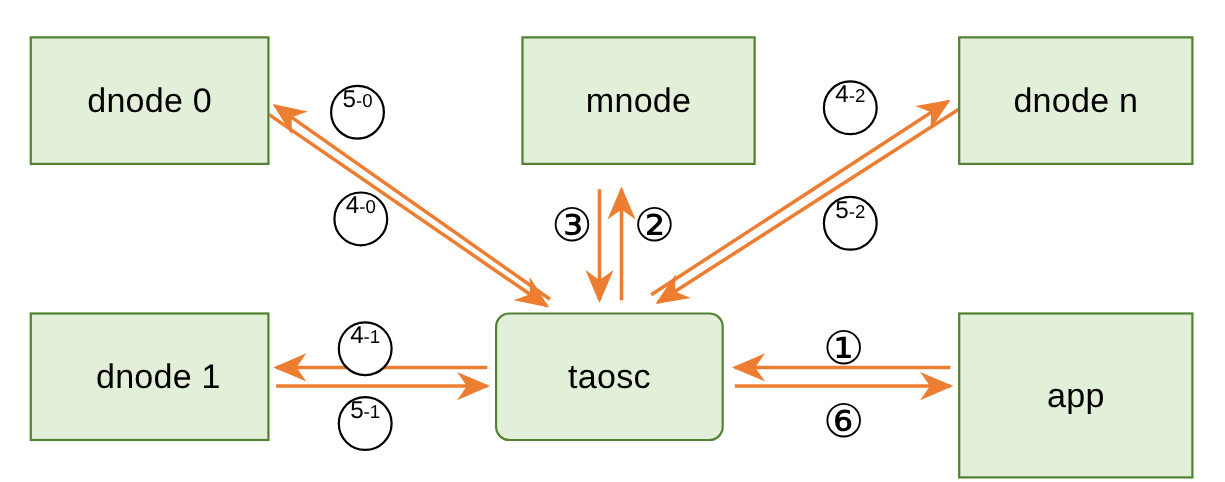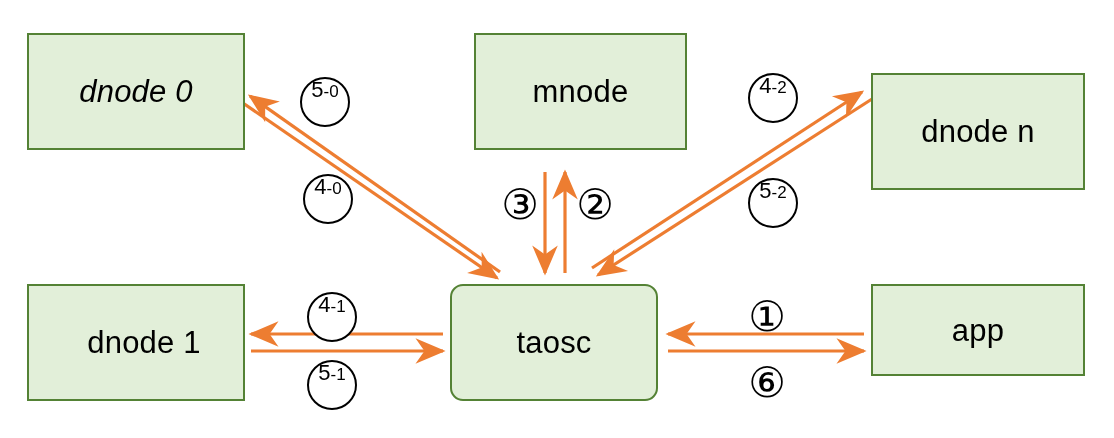--- a/index.html
+++ b/index.html
@@ -103,41 +103,41 @@
 
     <line x1="443" y1="334" x2="251" y2="334" stroke="#ed7d31" stroke-width="3.2" marker-end="url(#ah)"></line>
 
     <line x1="251" y1="351" x2="443" y2="351" stroke="#ed7d31" stroke-width="3.2" marker-end="url(#ah)"></line>
 
     <line x1="864" y1="334" x2="668" y2="334" stroke="#ed7d31" stroke-width="3.2" marker-end="url(#ah)"></line>
 
     <line x1="668" y1="351" x2="864" y2="351" stroke="#ed7d31" stroke-width="3.2" marker-end="url(#ah)"></line>
   </svg>
 
-  <div class="node-box" style="left:27px; top:33px; width:218px; height:117px;font-style:italic;">
+  <div class="node-box" style="left:27px; top:33px; width:218px; height:117px;">
     <span class="node-label">dnode 0</span>
   </div>
 
   <div class="node-box" style="left:449px; top:33px; width:213px; height:117px;margin-left:25px;">
     <span class="node-label">mnode</span>
   </div>
 
-  <div class="node-box" style="left:871px; top:33px; width:214px; height:117px;margin-top:40px;">
+  <div class="node-box" style="left:871px; top:33px; width:214px; height:117px;">
     <span class="node-label">dnode n</span>
   </div>
 
   <div class="node-box" style="left:27px; top:284px; width:218px; height:117px;padding-left:16px;">
     <span class="node-label">dnode 1</span>
   </div>
 
   <div class="node-box" style="left:450px; top:284px; width:208px; height:117px;border-radius:13px;">
     <span class="node-label">taosc</span>
   </div>
 
-  <div class="node-box" style="left:871px; top:284px; width:214px; height:92px;">
+  <div class="node-box" style="left:871px; top:284px; width:214px; height:151px;">
     <span class="node-label">app</span>
   </div>
 
   <div class="marker-circle" style="left:300px; top:77px;">
     <span class="marker-main">5</span>
       <span class="marker-sub">-0</span>
   </div>
 
   <div class="marker-circle" style="left:303px; top:174px;">
     <span class="marker-main">4</span>

